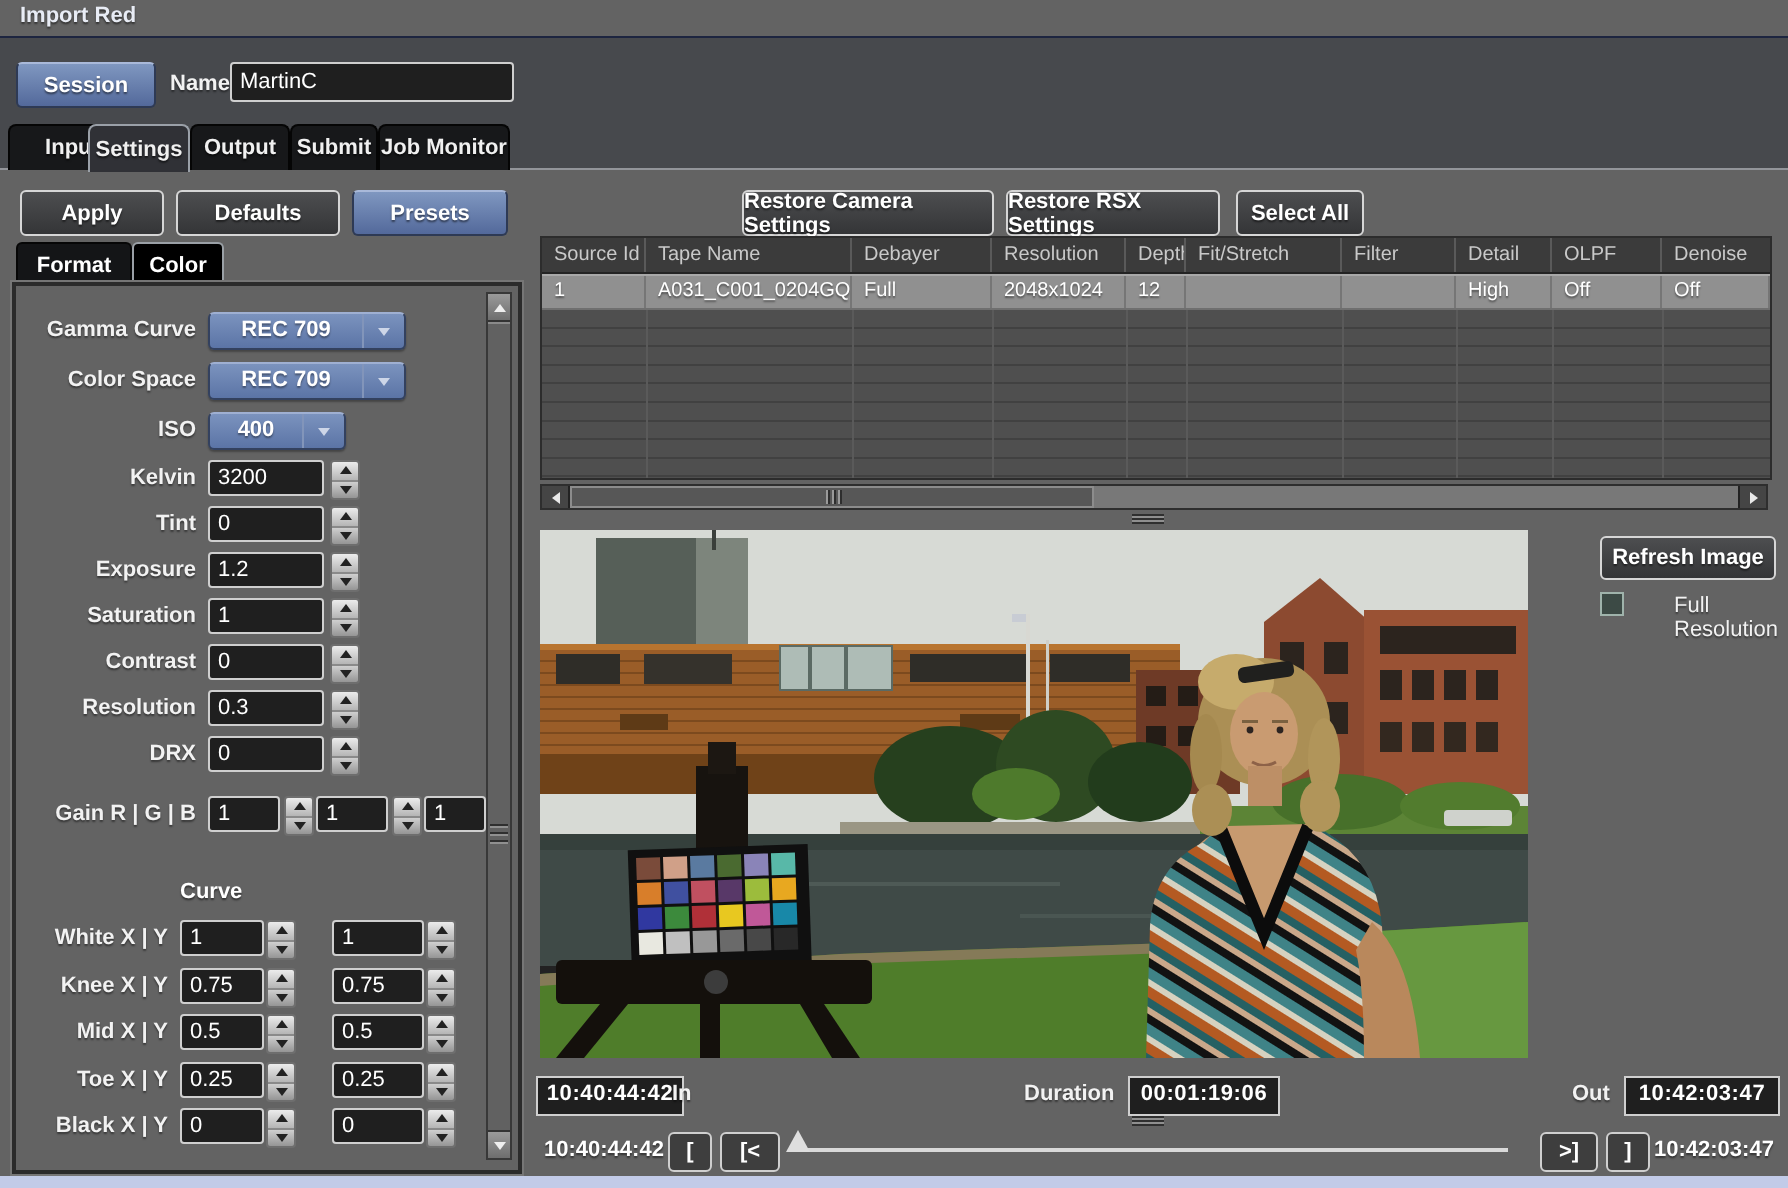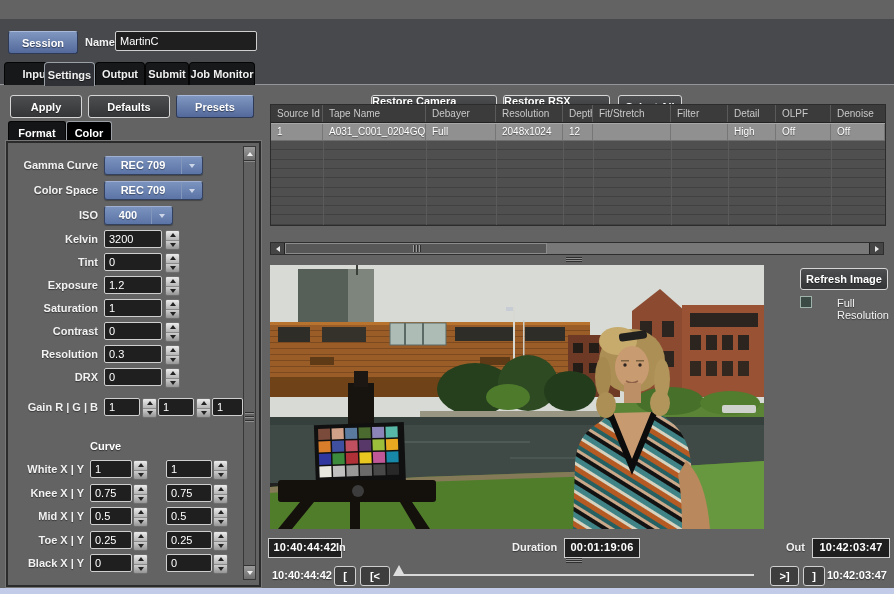--- a/index.html
+++ b/index.html
@@ -55,21 +55,21 @@
   .hscroll{position:absolute;left:270px;top:242px;width:614px;height:13px;background:#787878;border:1px solid #2e2e2e;box-sizing:border-box;}
   .hscroll .arr{position:absolute;top:0;width:13px;height:11px;background:#454545;display:flex;align-items:center;justify-content:center;}
   .hscroll .arr.left{left:0;border-right:1px solid #222;}
   .hscroll .arr.right{right:0;border-left:1px solid #222;}
   i.tl{width:0;height:0;border-top:3px solid transparent;border-bottom:3px solid transparent;border-right:4px solid #e8e8e8;}
   i.tr{width:0;height:0;border-top:3px solid transparent;border-bottom:3px solid transparent;border-left:4px solid #e8e8e8;}
   .hthumb{position:absolute;left:14px;top:0;width:262px;height:11px;background:#575757;border:1px solid #8c8c8c;box-sizing:border-box;display:flex;align-items:center;justify-content:center;gap:2px;}
   .hthumb b{display:block;width:1px;height:7px;background:#9a9a9a;box-shadow:1px 0 0 #2e2e2e;}
   .grip3{position:absolute;width:16px;height:5px;background:repeating-linear-gradient(#2f2f2f 0 1px,#8f8f8f 1px 2px);}
   
-  .tbl{position:absolute;left:270px;top:104px;width:614px;border:1px solid #2c2c2c;background:#4e4e4e;}
+  .tbl{position:absolute;left:270px;top:118px;width:614px;border:1px solid #2c2c2c;background:#4e4e4e;}
   .trow{display:flex;width:614px;}
   .thead{height:17px;background:#3b3b3b;border-bottom:1px solid #232323;}
   .thead .cell{color:#c9c9c9;font-size:10px;line-height:17px;}
   .tdata{height:16px;background:#909090;border-top:1px solid #a8a8a8;border-bottom:1px solid #6f6f6f;}
   .tdata .cell{color:#fff;font-size:10px;line-height:15px;text-shadow:0 1px 1px rgba(0,0,0,.45);}
   .cell{box-sizing:border-box;padding-left:6px;border-right:1px solid #5a5a5a;overflow:hidden;white-space:nowrap;}
   .tdata .cell{border-right:1px solid rgba(0,0,0,.18);}
   .c0{width:52px}.c1{width:103px}.c2{width:70px}.c3{width:67px}.c4{width:30px}
   .c5{width:78px}.c6{width:57px}.c7{width:48px}.c8{width:55px}.c9{width:54px;border-right:none;}
   .tempty{position:relative;height:84px;background:repeating-linear-gradient(#4f4f4f 0 8.3px,#414141 8.3px 9.3px);}
@@ -84,20 +84,23 @@
   .tbtn{position:absolute;top:566px;height:18px;display:flex;align-items:center;justify-content:center;
     background:#3e3e3e;border:1px solid #cfcfcf;border-radius:3px;color:#fff;font-size:11px;font-weight:bold;}
   .sline{position:absolute;left:398px;top:574px;width:356px;height:2px;background:#d9d9d9;}
   .sthumb{position:absolute;left:393px;top:565px;width:0;height:0;border-left:6px solid transparent;border-right:6px solid transparent;border-bottom:11px solid #dedede;}
 </style>
 </head>
 <body>
 
 <div id="stage">
 
+  <div class="titlebar">
+    <span class="t">Import Red</span>
+  </div>
   <div class="topzone"></div>
   <div class="bottomedge"></div>
 
   <div class="btn blue" style="left:8px;top:31px;width:68px;height:21px;">Session</div>
   <div class="slab" style="left:85px;top:36px;">Name</div>
   <input class="tfield" style="left: 115px; top: 31px; width: 142px; height: 20px;" value="MartinC">
 
   <div class="tab" style="left:4px;width:38px;padding-left:12px;">Input</div>
   <div class="tab active" style="left:44px;width:49px;">Settings</div>
   <div class="tab" style="left:95px;width:48px;">Output</div>

